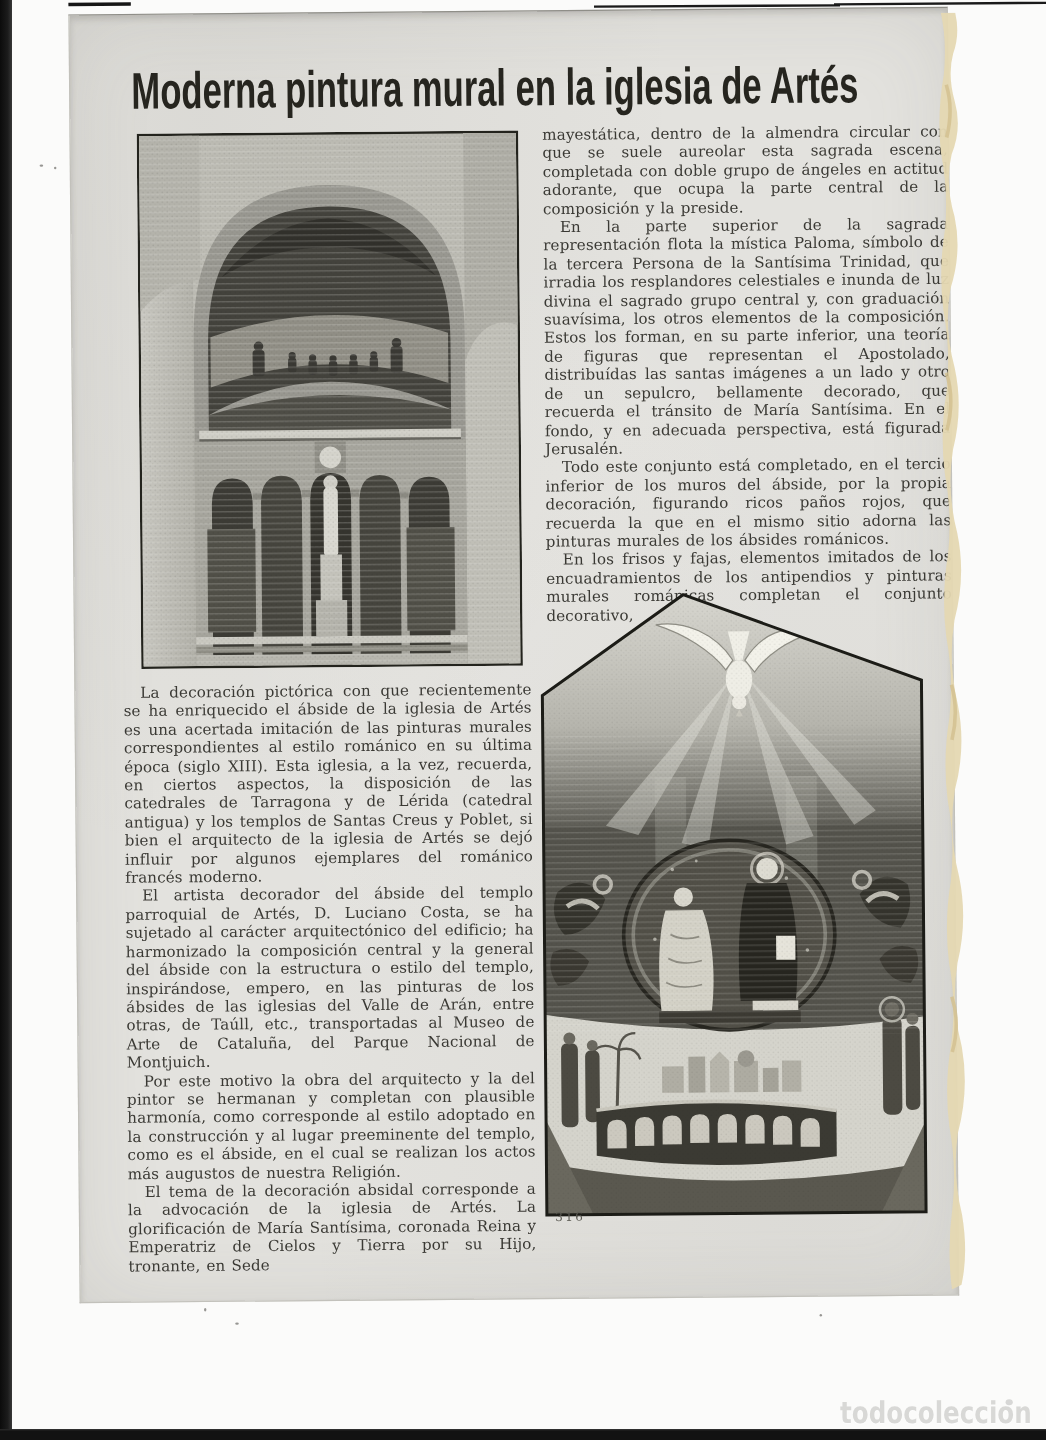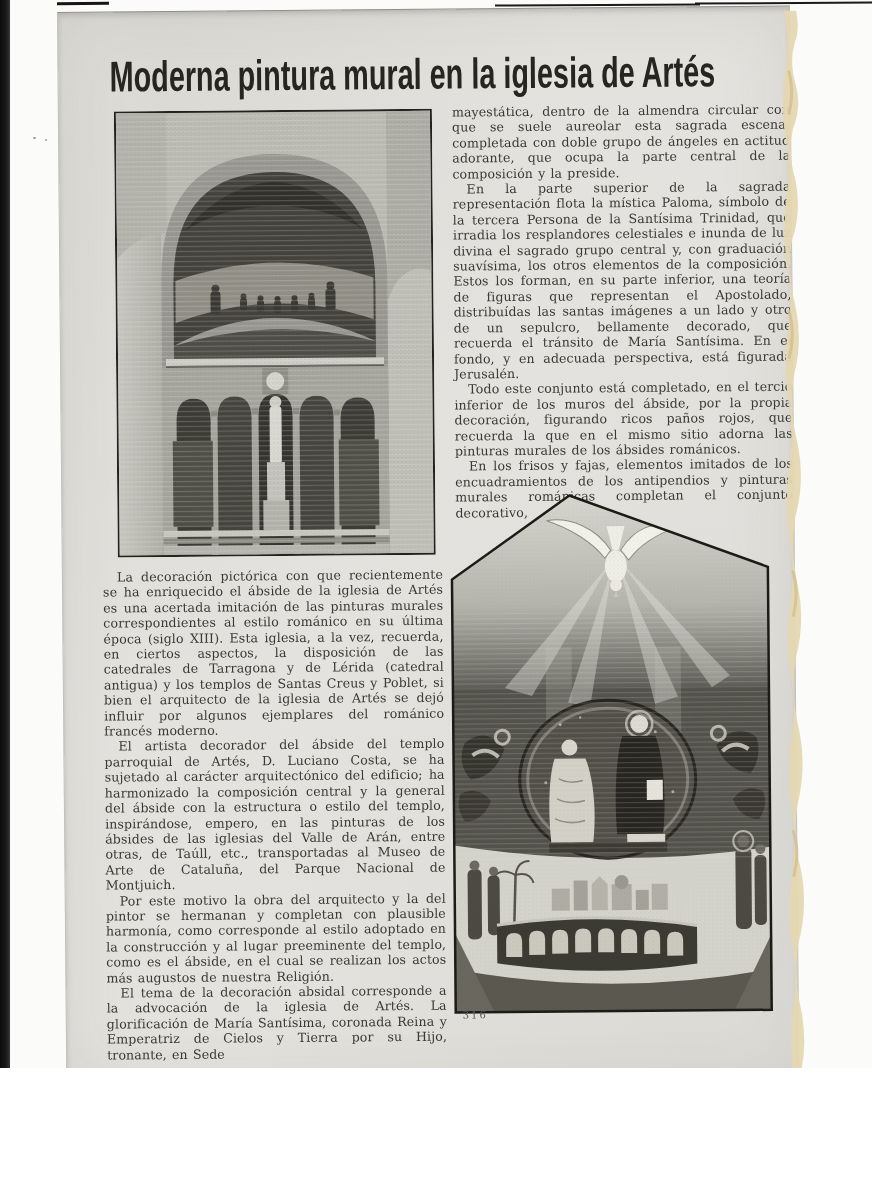--- a/index.html
+++ b/index.html
@@ -1,16 +1,16 @@
 <!DOCTYPE html>
 <html lang="es"><head>
 <meta charset="utf-8">
 <style>
   html,body{margin:0;padding:0;background:#ffffff;}
-  .scan-root{position:relative;width:872px;height:1068px;overflow:hidden;
+  .scan-root{position:relative;width:872px;height:1200px;overflow:hidden;
     background:#fbfbfa;font-family:"DejaVu Serif",serif;}
   
   .strip-left{position:absolute;left:0;top:0;width:10px;height:1200px;
     background:linear-gradient(to right,#0b0b0b 0%,#1c1c1c 65%,#383838 100%);}
   .strip-bottom{position:absolute;left:0;top:1191px;width:872px;height:9px;
     background:#121212;border-top:1px solid #2c2c2c;}
   .topline{position:absolute;background:#1a1a1a;}
   .tl1{left:495px;top:4px;width:205px;height:2px;transform:rotate(-0.3deg);}
   .tl2{left:695px;top:2px;width:177px;height:2px;transform:rotate(-0.4deg);}
   .tl3{left:57px;top:2px;width:52px;height:3px;transform:rotate(-0.5deg);background:#161616;}

